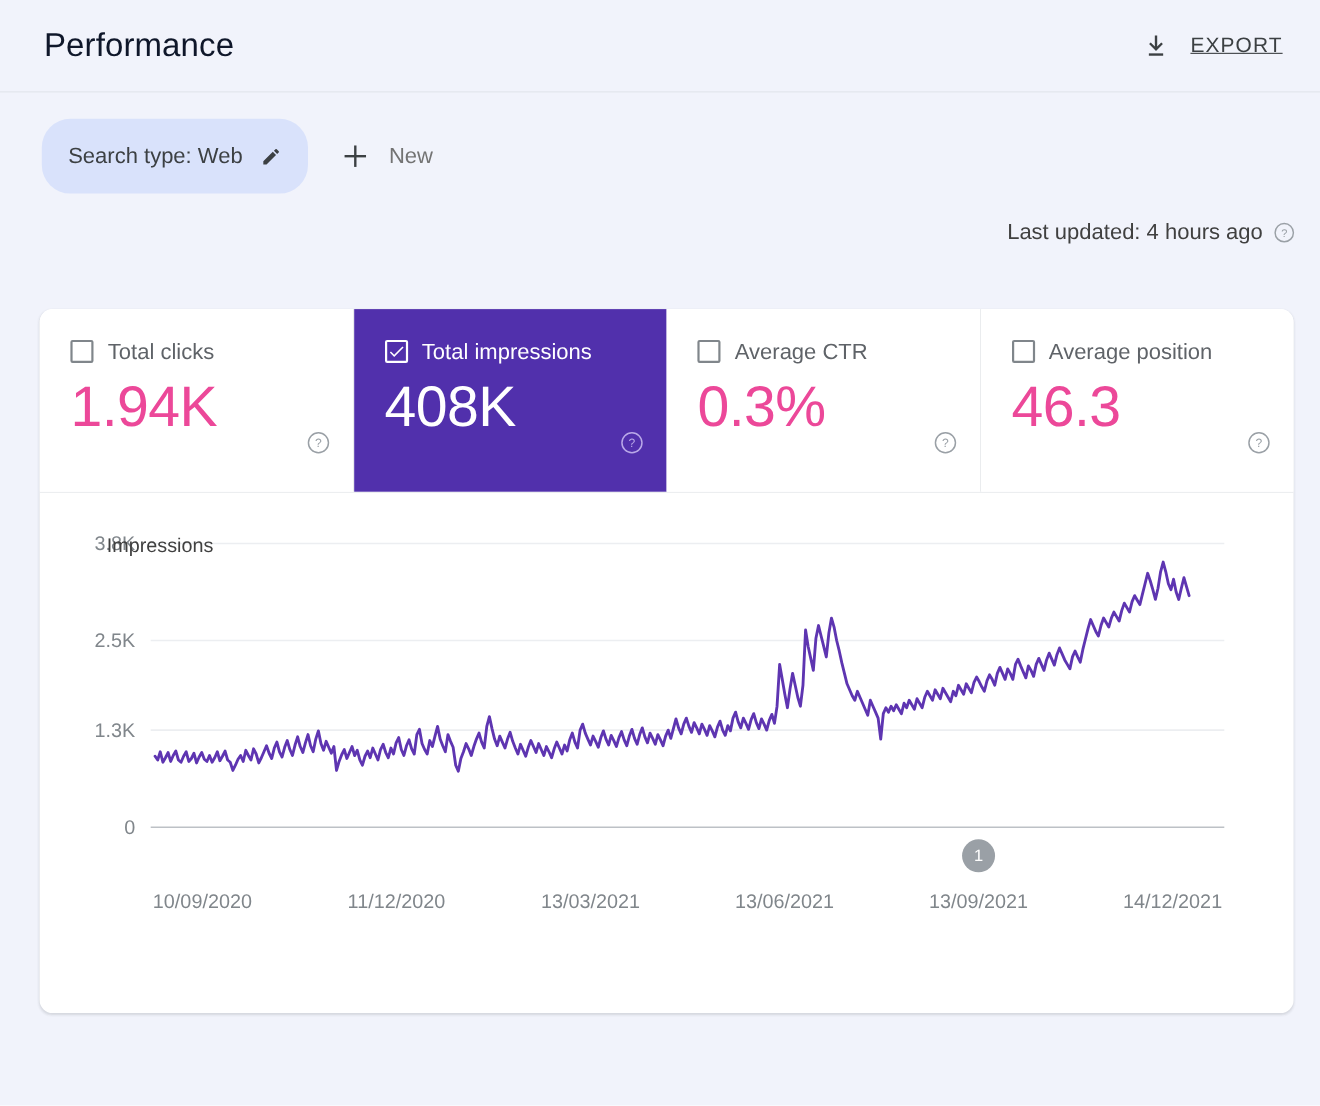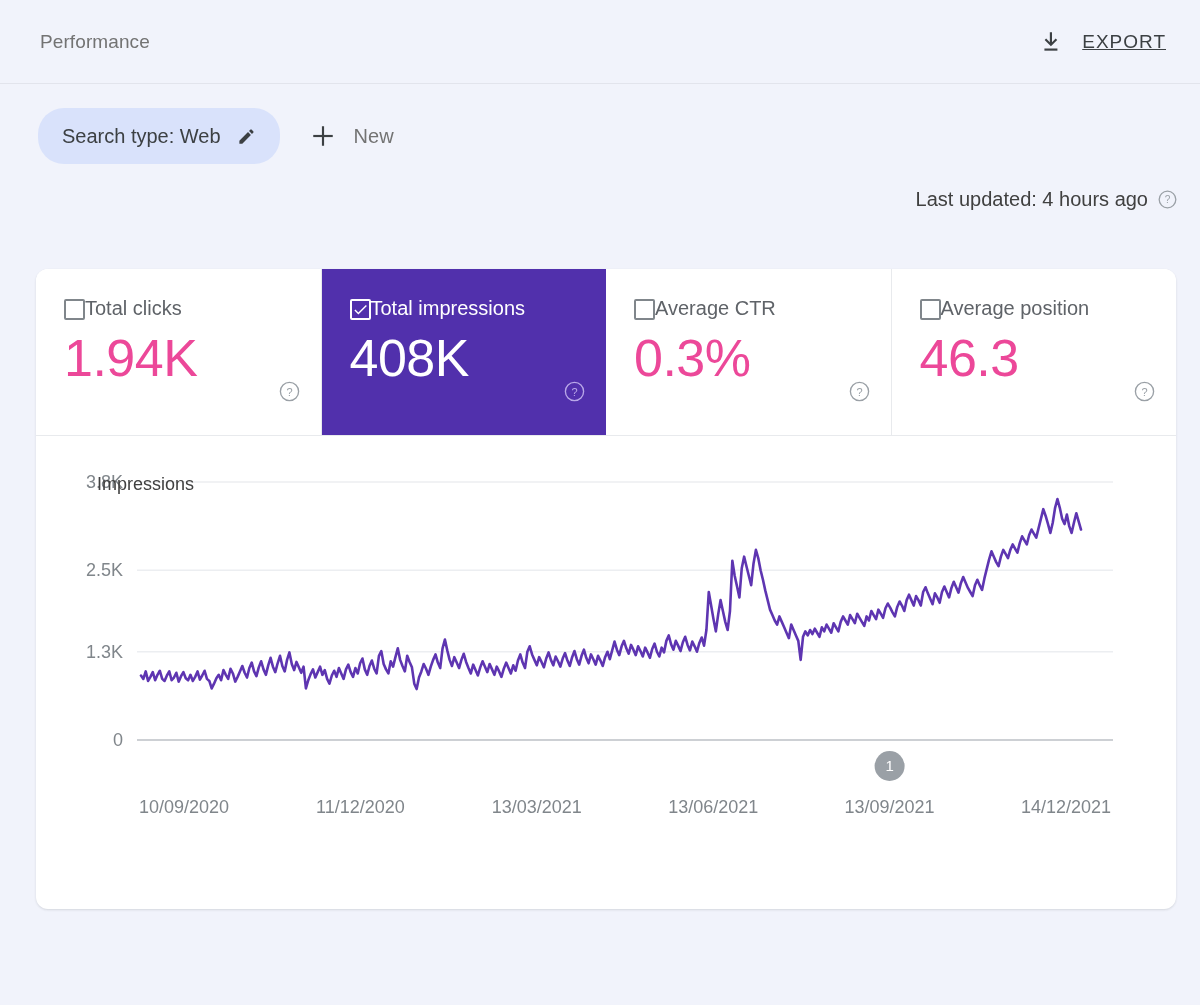--- a/index.html
+++ b/index.html
@@ -17,22 +17,22 @@
   .header {
     height: 84px;
     display: flex;
     align-items: center;
     justify-content: space-between;
     padding: 0 22px 0 40px;
     border-bottom: 1px solid #e2e4ec;
     background: #f1f3fb;
   }
   .page-title {
-    font-size: 19px;
-    color: #737373;
+    font-size: 30px;
+    color: #0f172a;
     font-weight: 400;
     letter-spacing: 0.1px;
   }
   .export-btn {
     display: flex;
     align-items: center;
     gap: 17px;
     padding: 8px 12px;
     cursor: pointer;
     border-radius: 4px;
@@ -54,21 +54,21 @@
     align-items: center;
     padding: 24px 0 0 38px;
     gap: 16px;
   }
   .chip {
     display: flex;
     align-items: center;
     gap: 16px;
     background: #d9e2fb;
     border-radius: 26px;
-    height: 56px;
+    height: 68px;
     padding: 0 24px 0 24px;
     cursor: pointer;
     border: none;
   }
   .chip-label {
     font-size: 20px;
     color: #3c4043;
     white-space: nowrap;
   }
   .pencil-icon { width: 19px; height: 19px; display:block; }
@@ -120,21 +120,22 @@
     cursor: pointer;
     border-right: 1px solid #e8eaed;
   }
   .metric:last-child { border-right: none; }
   .metric.selected {
     background: #5130ac;
     border-right: none;
   }
   .metric-top {
     display: flex;
-    align-items: flex-end;
+    align-items: flex-start;
+    gap: 13px;
   }
   .checkbox {
     width: 21px;
     height: 21px;
     border: 2px solid #80868b;
     border-radius: 2px;
     display: flex;
     align-items: center;
     justify-content: center;
     flex: 0 0 auto;

